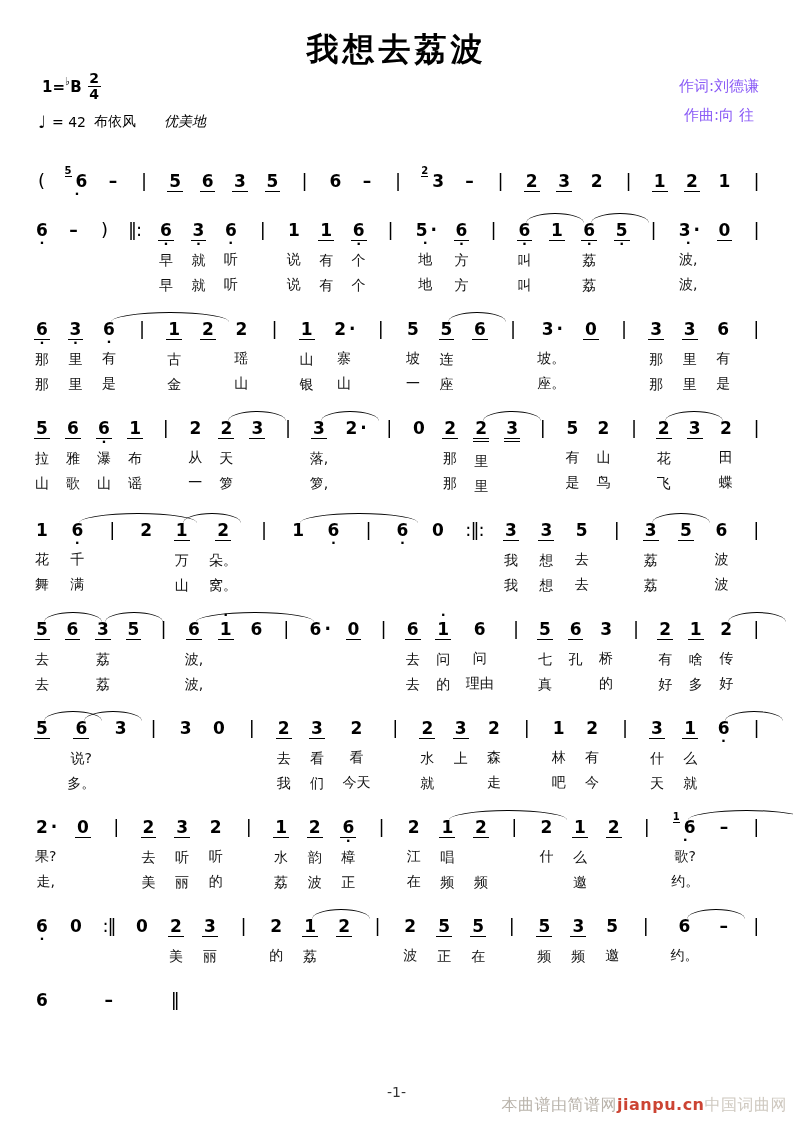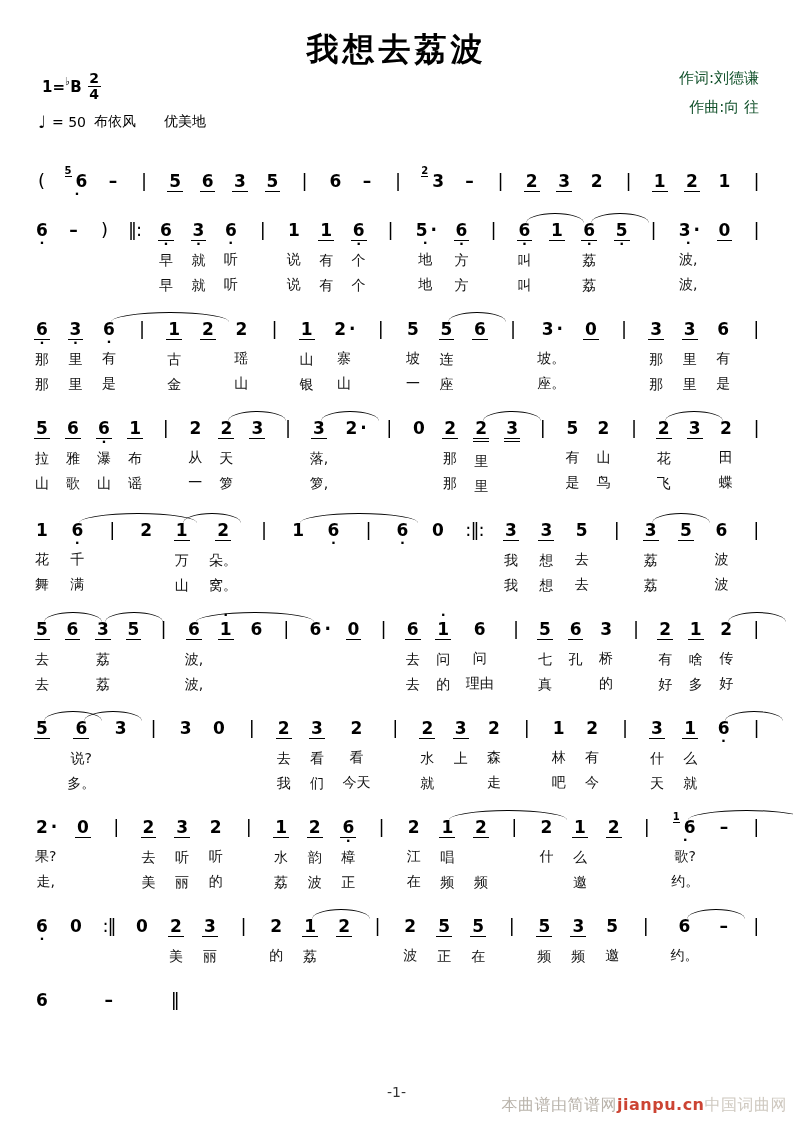--- a/index.html
+++ b/index.html
@@ -9,22 +9,22 @@
   .hdr{position:relative;height:148px;padding-left:35px;}
   .title{position:absolute;top:28px;left:0;width:100%;text-align:center;
          font-size:32px;font-weight:bold;letter-spacing:4px;margin:0;}
   .keyline{position:absolute;left:42px;top:72px;font-size:15px;font-weight:bold;display:flex;align-items:center;}
   .flat{font-size:11px;vertical-align:super;position:relative;top:-5px;}
   .frac{display:inline-flex;flex-direction:column;align-items:center;margin-left:6px;line-height:13px;font-size:14px;}
   .frac .fline{width:13px;border-top:1.5px solid #000;margin:1px 0;}
   .tempoline{position:absolute;left:38px;top:112px;font-size:14px;display:flex;align-items:center;gap:6px;}
   .tempoline .note-glyph{font-size:17px;}
   .tempoline .styleword{margin-left:2px;}
-  .tempoline .exprword{margin-left:22px;}
-  .credits{position:absolute;right:34px;top:64px;font-size:15px;line-height:1.9;text-align:right;color:#14532d;}
+  .tempoline .exprword{margin-left:22px;font-style:italic;}
+  .credits{position:absolute;right:34px;top:72px;font-size:15px;line-height:1.9;text-align:center;color:#8b5cf6;}
   
   #music{padding-top:2px;}
   .system{display:flex;justify-content:space-between;align-items:flex-start;
           margin:14px 30px 4px 34px;}
   .system.left{justify-content:flex-start;gap:52px;}
   .tok{display:flex;flex-direction:column;align-items:center;position:relative;min-width:14px;}
   .hdot,.ldot{height:7px;line-height:5px;font-size:13px;font-weight:bold;}
   .noteline{font-weight:bold;font-size:17px;line-height:20px;display:flex;align-items:flex-start;white-space:nowrap;}
   .num{display:inline-block;padding:0 2px;}
   .u1{border-bottom:1.5px solid #000;}
@@ -60,21 +60,21 @@
         <span>B</span>
       <span class="frac">
         <span>2</span>
         <span class="fline"></span>
         <span>4</span>
       </span>
     </div>
 
     <div class="tempoline">
       <span class="note-glyph">♩</span>
-      <span>= 50</span>
+      <span>= 42</span>
       <span class="styleword">布依风</span>
       <span class="exprword">优美地</span>
     </div>
 
     <div class="credits">
       <div><span>作词:</span><span>刘德谦</span></div>
       <div><span>作曲:</span><span>向 往</span></div>
     </div>
   </div>
 

